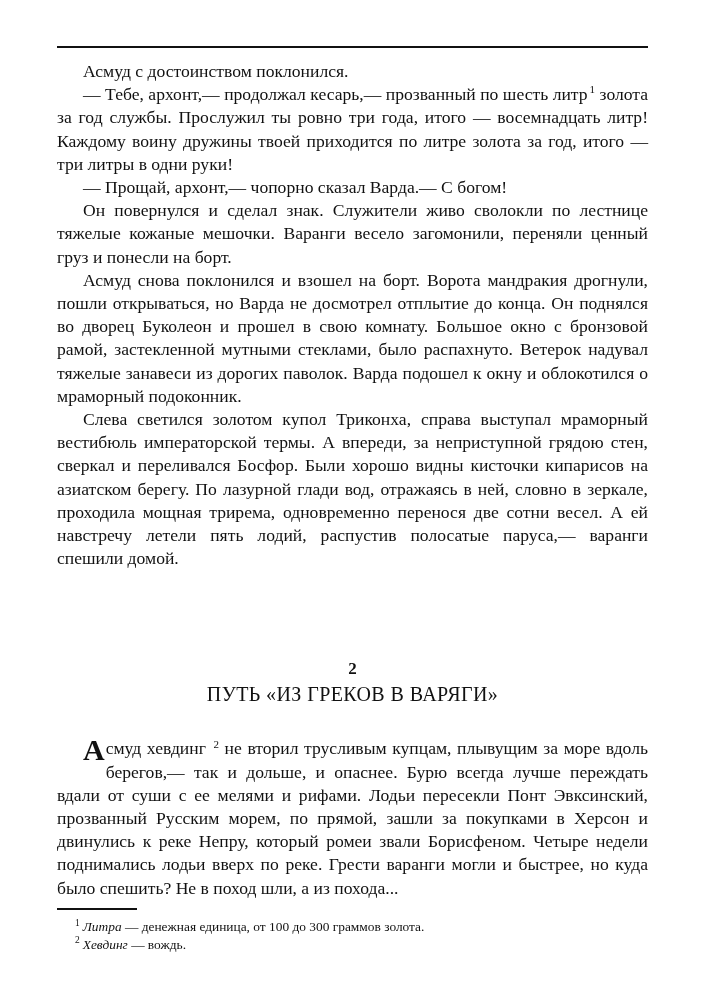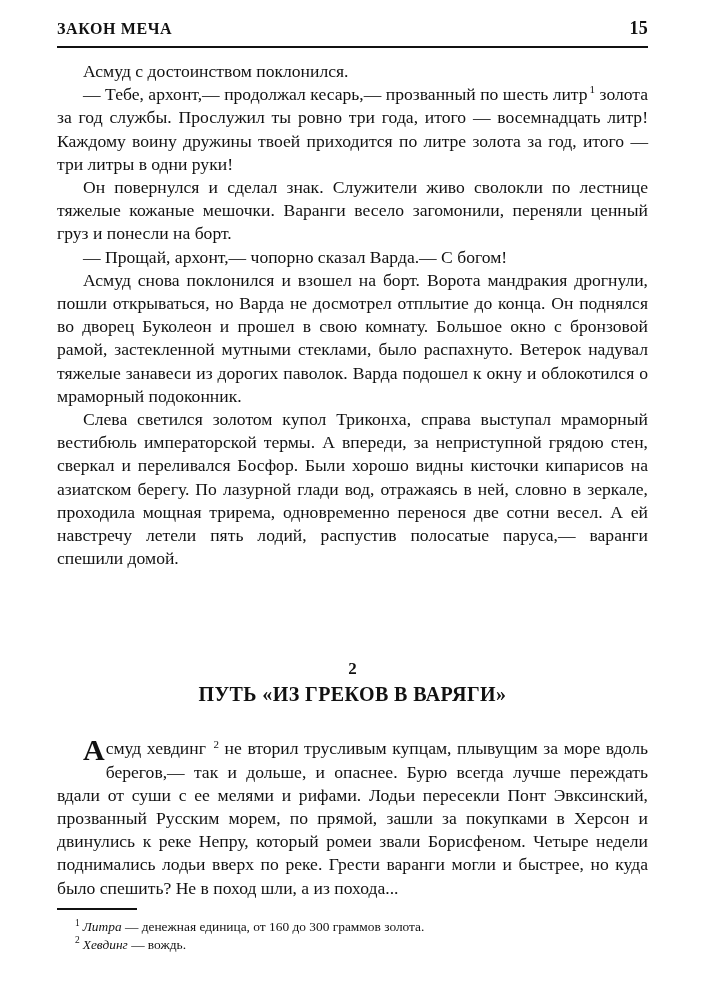--- a/index.html
+++ b/index.html
@@ -76,21 +76,21 @@
     margin-top: 88px;
     text-align: center;
   }
   .chapter-number {
     font-size: 17px;
     font-weight: bold;
     line-height: 22px;
   }
   .chapter-title {
     font-size: 20px;
-    font-weight: bold;
+    font-weight: normal;
     line-height: 26px;
     letter-spacing: 0.4px;
     margin-top: 1px;
     white-space: nowrap;
   }
 
   
   p.para-opening {
     margin: 0;
     margin-top: 30px;
@@ -132,48 +132,44 @@
     line-height: 0;
     padding-right: 3px;
   }
   .footnote i { }
 </style>
 </head>
 <body>
 
 <div class="page">
 
-  <div class="running-head">
-    <span class="running-head-title">ЗАКОН МЕЧА</span>
-    <span class="running-head-folio">15</span>
-  </div>
   <div class="head-rule"></div>
 
   <div class="textblock">
 
     <p class="para"><span>Асмуд с достоинством поклонился.</span></p>
 
     <p class="para"><span>— Тебе, архонт,— продолжал кесарь,— прозванный по шесть литр</span><sup class="fn-ref">1</sup> <span>золота за год службы. Прослужил ты ровно три года, итого — восемнадцать литр! Каждому воину дружины твоей приходится по литре золота за год, итого — три литры в одни руки!</span></p>
 
+    <p class="para"><span>— Прощай, архонт,— чопорно сказал Варда.— С богом!</span></p>
+
     <p class="para"><span>Он повернулся и сделал знак. Служители живо сволокли по лестнице тяжелые кожаные мешочки. Варанги весело загомонили, переняли ценный груз и понесли на борт.</span></p>
-
-    <p class="para"><span>— Прощай, архонт,— чопорно сказал Варда.— С богом!</span></p>
 
     <p class="para"><span>Асмуд снова поклонился и взошел на борт. Ворота мандракия дрогнули, пошли открываться, но Варда не досмотрел отплытие до конца. Он поднялся во дворец Буколеон и прошел в свою комнату. Большое окно с бронзовой рамой, застекленной мутными стеклами, было распахнуто. Ветерок надувал тяжелые занавеси из дорогих паволок. Варда подошел к окну и облокотился о мраморный подоконник.</span></p>
 
     <p class="para"><span>Слева светился золотом купол Триконха, справа выступал мраморный вестибюль императорской термы. А впереди, за неприступной грядою стен, сверкал и переливался Босфор. Были хорошо видны кисточки кипарисов на азиатском берегу. По лазурной глади вод, отражаясь в ней, словно в зеркале, проходила мощная трирема, одновременно перенося две сотни весел. А ей навстречу летели пять лодий, распустив полосатые паруса,— варанги спешили домой.</span></p>
 
     <div class="chapter">
       <div class="chapter-number">2</div>
       <div class="chapter-title">ПУТЬ «ИЗ ГРЕКОВ В ВАРЯГИ»</div>
     </div>
 
     <p class="para-opening"><span class="dropcap">А</span><span>смуд хевдинг</span> <sup class="fn-ref">2</sup><span> не вторил трусливым купцам, плывущим за море вдоль берегов,— так и дольше, и опаснее. Бурю всегда лучше переждать вдали от суши с ее мелями и рифами. Лодьи пересекли Понт Эвксинский, прозванный Русским морем, по прямой, зашли за покупками в Херсон и двинулись к реке Непру, который ромеи звали Борисфеном. Четыре недели поднимались лодьи вверх по реке. Грести варанги могли и быстрее, но куда было спешить? Не в поход шли, а из похода...</span></p>
 
   </div>
 
   <div class="footnotes">
     <div class="footnote-rule"></div>
-    <div class="footnote"><sup>1</sup><i>Литра</i><span> — денежная единица, от 160 до 300 граммов золота.</span></div>
+    <div class="footnote"><sup>1</sup><i>Литра</i><span> — денежная единица, от 100 до 300 граммов золота.</span></div>
     <div class="footnote"><sup>2</sup><i>Хевдинг</i><span> — вождь.</span></div>
   </div>
 
 </div>
 
 </body></html>

